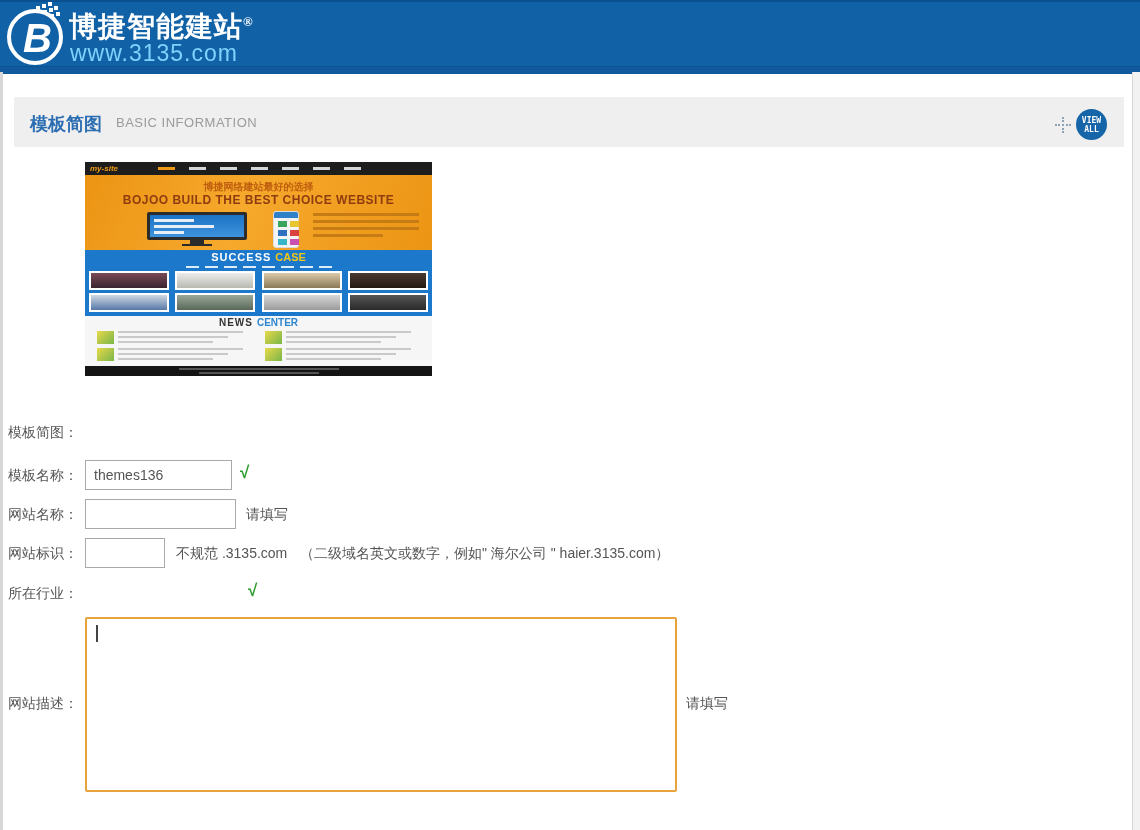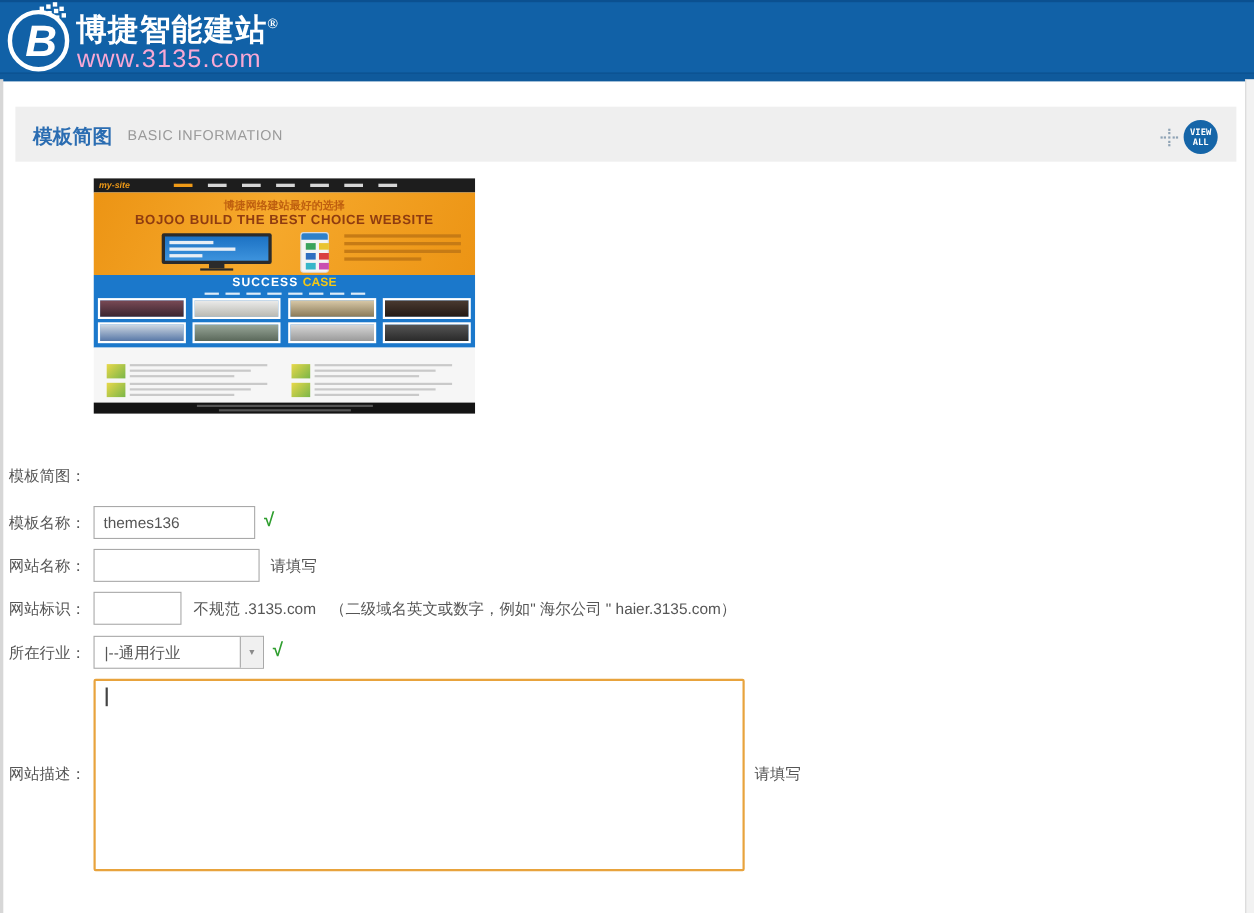--- a/index.html
+++ b/index.html
@@ -15,21 +15,21 @@
   .logo-circle { position:absolute; left:7px; top:7px; width:56px; height:56px;
                  border:4px solid #fff; border-radius:50%; }
   .logo-circle .b { position:absolute; left:12px; top:2px; color:#fff; font-size:40px;
                     font-weight:bold; font-style:italic; line-height:46px; }
   .logo-dots { position:absolute; left:36px; top:4px; width:4px; height:4px; background:#fff;
                box-shadow:6px -2px 0 #fff, 12px -4px 0 #fff, 7px 4px 0 #fff, 13px 2px 0 #fff,
                           18px 0 0 #fff, 14px 8px 0 #fff, 20px 6px 0 #fff; }
   .brand-line { position:absolute; left:69px; top:6px; color:#fff; font-size:28px;
                 font-weight:bold; letter-spacing:1px; white-space:nowrap;font-family:Liberation Serif, serif; }
   .brand-line sup { font-size:13px; font-weight:bold; }
-  .brand-url { position:absolute; left:70px; top:38px; color:#f9a8d4; font-size:23px;
+  .brand-url { position:absolute; left:70px; top:38px; color:#7dd3fc; font-size:23px;
                letter-spacing:1px; }
 
   
   .left-edge { position:absolute; left:0; top:72px; width:3px; height:758px; background:#d7d7d7; }
   .scrollbar { position:absolute; right:0; top:72px; width:8px; height:758px;
                background:#f2f2f2; border-left:1px solid #d8d8d8; }
 
   
   .section-bar { position:absolute; left:14px; top:97px; width:1110px; height:50px;
                  background:#efefef; }
@@ -220,20 +220,21 @@
         <i style="background:linear-gradient(#4a3a30,#241a14)"></i>
       </div>
       <div class="pv-grid r2">
         <i style="background:linear-gradient(#cfd8e2,#5878a8)"></i>
         <i style="background:linear-gradient(#9aa89a,#5a685a)"></i>
         <i style="background:linear-gradient(#d8d8d8,#9a9a9a)"></i>
         <i style="background:linear-gradient(#555555,#2a2a2a)"></i>
       </div>
     </div>
     <div class="pv-news">
+      <div class="pv-h2n"><span class="c1">NEWS</span><span class="c2">CENTER</span></div>
       <div class="pv-news-item" style="left:12px; top:15px">
           <span class="pv-thumb"></span>
         <span class="pv-lines">
             <i></i>
             <i></i>
             <i></i>
           </span>
         </div>
       <div class="pv-news-item" style="left:180px; top:15px">
           <span class="pv-thumb"></span>
@@ -275,24 +276,20 @@
   <span class="flabel" style="top:506px">网站名称：</span>
   <input class="txt-input" style="top: 499px; width: 151px;" type="text">
   <span class="hint" style="left:246px; top:506px">请填写</span>
 
   <span class="flabel" style="top:545px">网站标识：</span>
   <input class="txt-input" style="top: 538px; width: 80px;" type="text">
   <span class="hint" style="left:176px; top:545px">不规范 .3135.com</span>
   <span class="hint" style="left:300px; top:545px">（二级域名英文或数字，例如" 海尔公司 " haier.3135.com）</span>
 
   <span class="flabel" style="top:585px">所在行业：</span>
-  <div class="select">
-    <span class="val">|--通用行业</span>
-    <span class="sel-btn">▼</span>
-  </div>
   <span class="check" style="left:248px; top:581px">√</span>
 
   <span class="flabel" style="top:695px">网站描述：</span>
   <textarea class="desc-area" style=""></textarea>
   <div class="caret"></div>
   <span class="hint" style="left:686px; top:695px">请填写</span>
 
 </div>
 
 </body></html>

